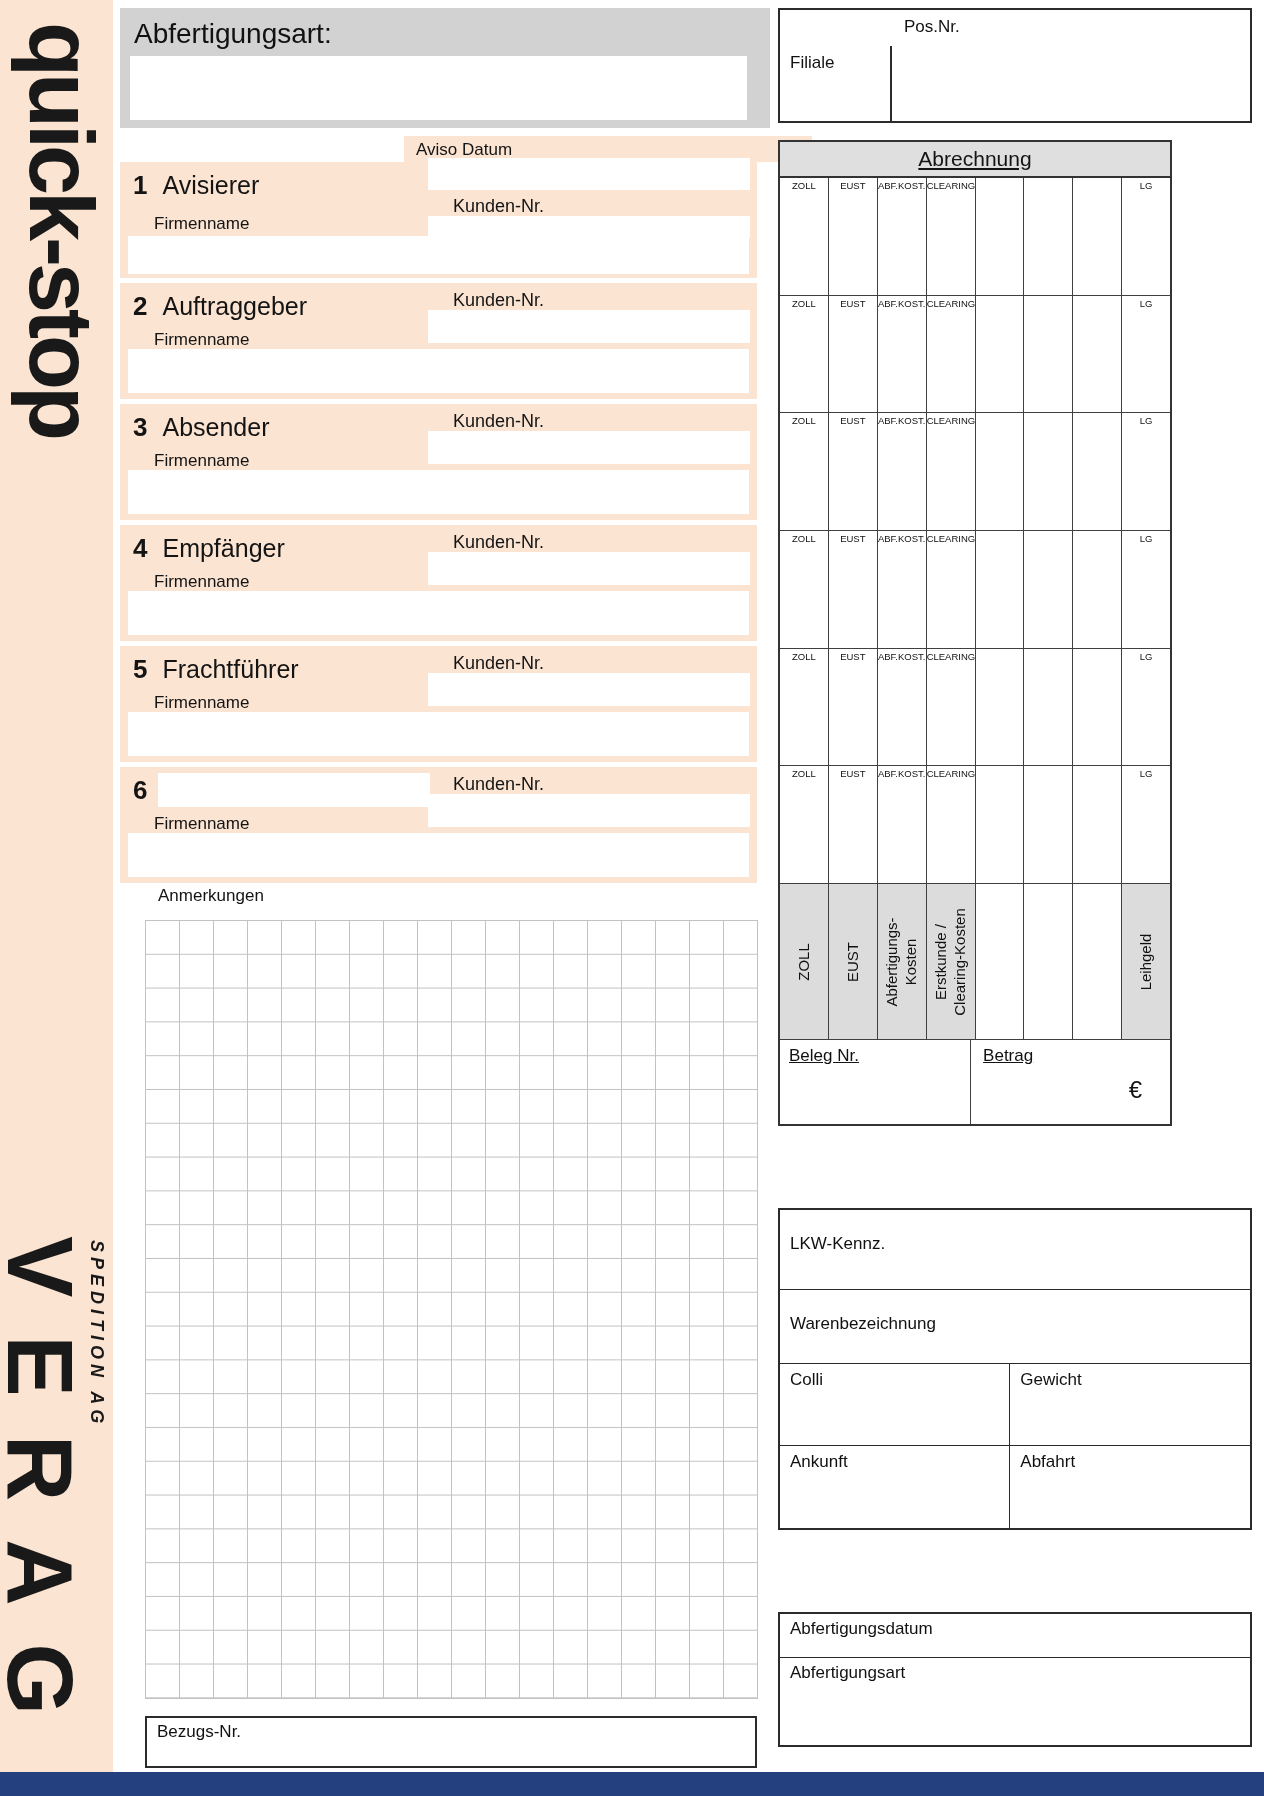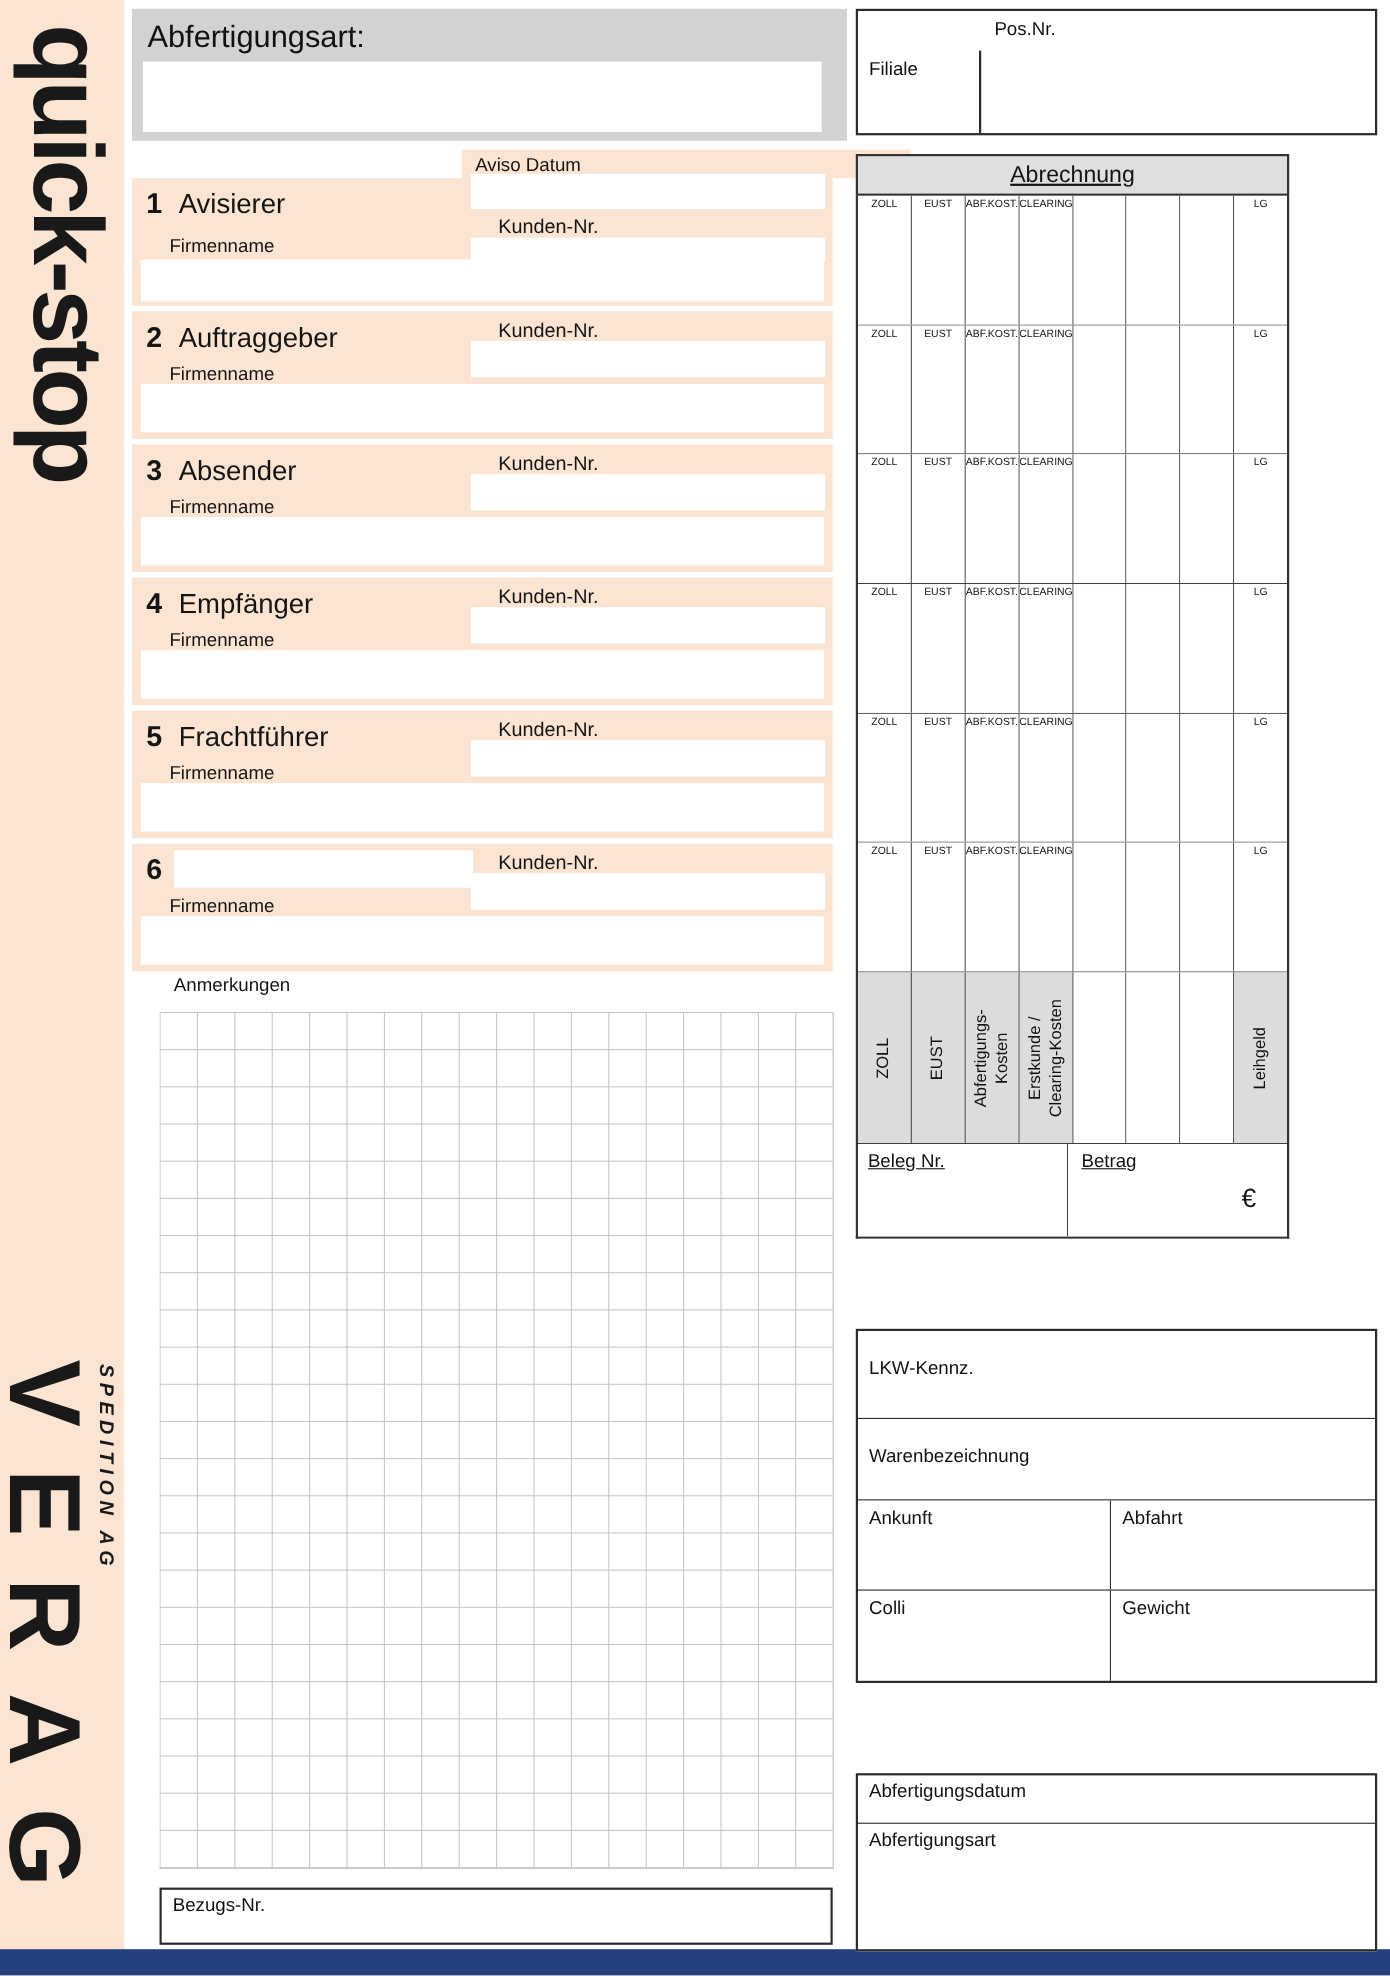--- a/index.html
+++ b/index.html
@@ -21,21 +21,21 @@
   .abf-label { position:absolute; left:14px; top:10px; font-size:28px; color:#111; }
   .abf-input { position:absolute; left:10px; top:48px; width:617px; height:64px; background:#ffffff; }
 
   
   .filiale-box { position:absolute; left:778px; top:8px; width:474px; height:115px; border:2px solid #2b2b2b; background:#fff; display:flex; }
   .filiale-cell { width:112px; border-right:2px solid #2b2b2b; padding:7px 10px;margin-top:36px; }
   .posnr-cell { flex:1; padding:7px 12px; }
   .small-label { font-size:17px; color:#111; }
 
   
-  .aviso-band { position:absolute; left:420px; top:136px; width:408px; height:26px; background:#fbe4d2; }
+  .aviso-band { position:absolute; left:404px; top:136px; width:408px; height:26px; background:#fbe4d2; }
   .aviso-label { position:absolute; left:12px; top:4px; font-size:17px; }
   .aviso-input { position:absolute; left:428px; top:158px; width:322px; height:32px; background:#ffffff; z-index:3; }
 
   
   .party { position:absolute; left:120px; width:637px; height:116px; background:#fbe4d2; }
   .party-head { position:absolute; left:13px; top:8px; white-space:nowrap; }
   .party-num { font-weight:bold; font-size:26px; margin-right:15px; }
   .party-name { font-size:25px; }
   .p-kunden-label { position:absolute; left:313px; top:7px; font-size:18px;margin-left:20px; }
   .p-kunden-input { position:absolute; left:308px; top:27px; width:322px; height:33px; background:#fff; }
@@ -78,21 +78,21 @@
   
   .ship-box { position:absolute; left:778px; top:1208px; width:474px; height:322px; border:2px solid #2b2b2b; background:#fff; display:flex; flex-direction:column; }
   .ship-row { border-bottom:1px solid #2b2b2b; padding:24px 10px; }
   .ship-row.h1 { height:80px; } .ship-row.h2 { height:74px; }
   .ship-split { display:flex; border-bottom:1px solid #2b2b2b; height:82px; }
   .ship-split:last-child, .ship-row:last-child { border-bottom:none; flex:1; }
   .ship-cell { width:49%; border-right:1px solid #2b2b2b; padding:6px 10px; }
   .ship-cell:last-child { border-right:none; flex:1; }
 
   
-  .proc-box { position:absolute; left:778px; top:1612px; width:474px; height:162px; border:2px solid #2b2b2b; background:#fff; display:flex; flex-direction:column; }
+  .proc-box { position:absolute; left:778px; top:1612px; width:474px; height:135px; border:2px solid #2b2b2b; background:#fff; display:flex; flex-direction:column; }
   .proc-row1 { height:44px; border-bottom:1px solid #2b2b2b; padding:5px 10px; }
   .proc-row2 { flex:1; padding:5px 10px; }
 </style>
 </head>
 <body>
 
 <div class="page">
 
   <div class="side-strip"></div>
   <div class="vtext logo-quickstop">quick-stop</div>
@@ -348,32 +348,32 @@
 
   <div class="ship-box">
     <div class="ship-row h1">
       <span class="small-label">LKW-Kennz.</span>
     </div>
     <div class="ship-row h2">
       <span class="small-label">Warenbezeichnung</span>
     </div>
     <div class="ship-split">
       <div class="ship-cell">
+        <span class="small-label">Colli</span>
+      </div>
+      <div class="ship-cell">
+        <span class="small-label">Gewicht</span>
+      </div>
+    </div>
+    <div class="ship-split">
+      <div class="ship-cell">
         <span class="small-label">Ankunft</span>
       </div>
       <div class="ship-cell">
         <span class="small-label">Abfahrt</span>
-      </div>
-    </div>
-    <div class="ship-split">
-      <div class="ship-cell">
-        <span class="small-label">Colli</span>
-      </div>
-      <div class="ship-cell">
-        <span class="small-label">Gewicht</span>
       </div>
     </div>
   </div>
 
   <div class="proc-box">
     <div class="proc-row1">
       <span class="small-label">Abfertigungsdatum</span>
     </div>
     <div class="proc-row2">
       <span class="small-label">Abfertigungsart</span>

